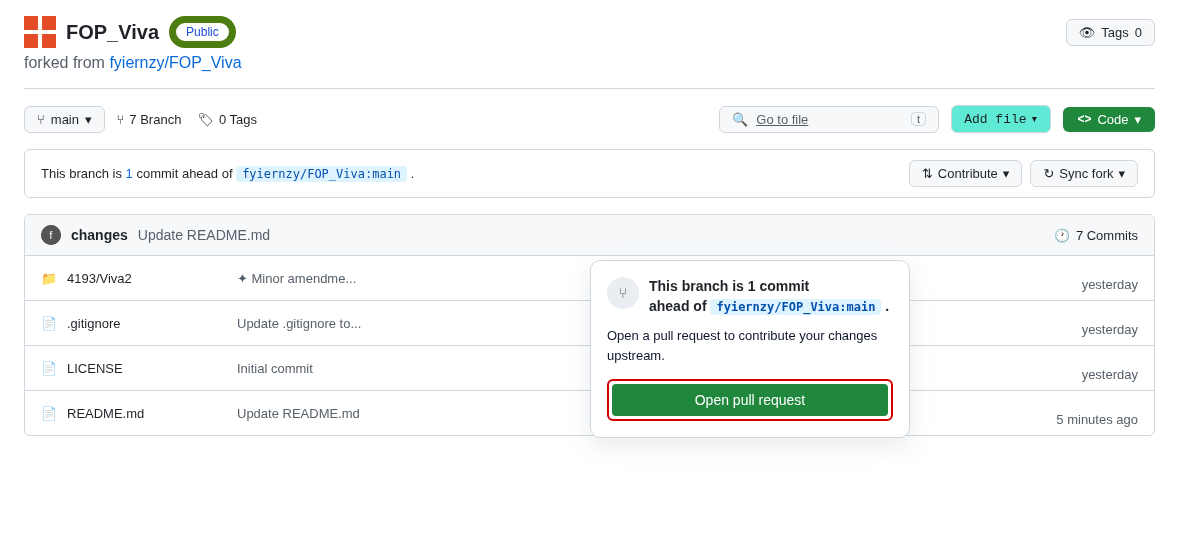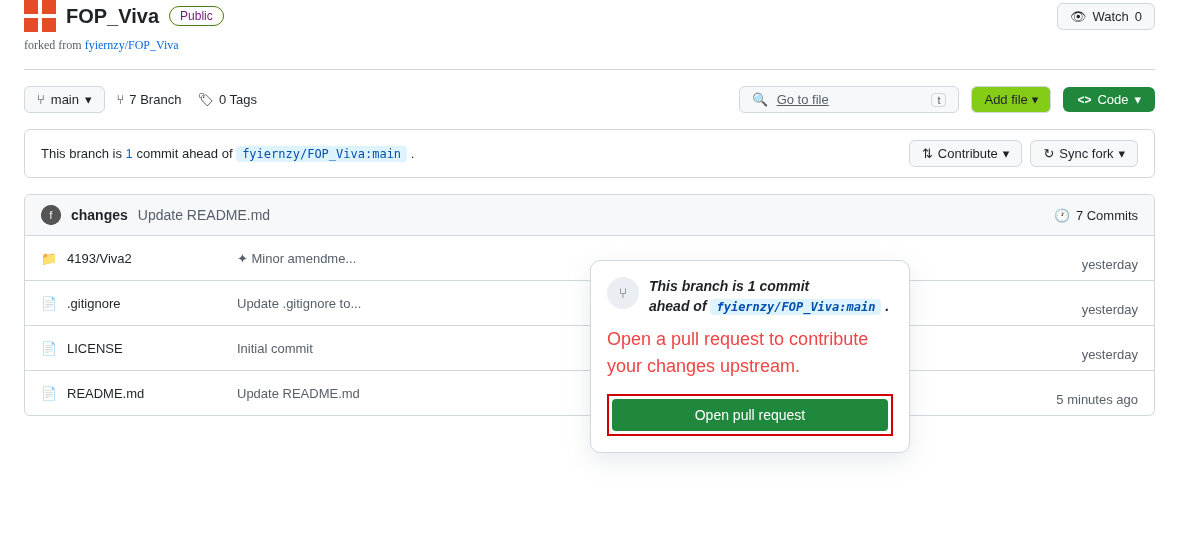--- a/index.html
+++ b/index.html
@@ -6,21 +6,21 @@
     body {
       font-family: -apple-system, BlinkMacSystemFont, "Segoe UI", Helvetica, Arial, sans-serif;
       font-size: 14px;
       color: #1f2328;
       background: #ffffff;
     }
     .page-wrapper {
       width: 1179px;
       min-height: 556px;
       background: #fff;
-      padding: 0 24px;
+      padding: 16px 24px;
       position: relative;
     }
     
     .repo-header {
       display: flex;
       align-items: center;
       justify-content: space-between;
       margin-bottom: 6px;
     }
     .repo-title-section {
@@ -31,44 +31,43 @@
     .repo-logo {
       width: 32px;
       height: 32px;
     }
     .repo-name {
       font-size: 20px;
       font-weight: 600;
       color: #1f2328;
     }
     .public-badge {
-      border: 1px solid #4d7c0f;
+      border: 7px solid #4d7c0f;
       border-radius: 20px;
       padding: 2px 10px;
       font-size: 12px;
-      color: #701a75;
+      color: #1d4ed8;
       font-weight: 500;
     }
     .watch-btn {
       display: flex;
       align-items: center;
       gap: 6px;
       border: 1px solid #d0d7de;
       border-radius: 6px;
       padding: 5px 12px;
       font-size: 13px;
       background: #f6f8fa;
       cursor: pointer;
       color: #1f2328;
     }
     .forked-from {
-      font-size: 12px;
+      font-size: 16px;
       color: #57606a;
       margin-bottom: 16px;
-      font-family: Liberation Serif, serif;
     }
     .forked-from a {
       color: #0969da;
       text-decoration: none;
     }
     .divider {
       border: none;
       border-top: 1px solid #d0d7de;
       margin-bottom: 16px;
     }
@@ -129,23 +128,24 @@
       color: #57606a;
     }
     .add-file-btn {
       display: flex;
       align-items: center;
       gap: 4px;
       border: 1px solid #d0d7de;
       border-radius: 6px;
       padding: 5px 12px;
       font-size: 13px;
-      background: #84cc16;
-      cursor: pointer;
-      color: #1f2328;
+      background: #5eead4;
+      cursor: pointer;
+      color: #1f2328;
+      font-family: Liberation Mono, monospace;
     }
     .code-btn {
       display: flex;
       align-items: center;
       gap: 6px;
       border: none;
       border-radius: 6px;
       padding: 5px 14px;
       font-size: 13px;
       background: #1f883d;
@@ -290,39 +290,38 @@
       justify-content: center;
       flex-shrink: 0;
       color: #57606a;
       font-size: 14px;
     }
     .popup-title {
       font-weight: 600;
       font-size: 14px;
       color: #1f2328;
       line-height: 1.4;
-      font-style: italic;
     }
     .popup-title code {
       background: #ddf4ff;
       color: #0550ae;
       border-radius: 4px;
       padding: 1px 6px;
       font-family: monospace;
       font-size: 12px;
     }
     .popup-description {
-      font-size: 18px;
-      color: #ef4444;
+      font-size: 13px;
+      color: #0f172a;
       margin-bottom: 14px;
       line-height: 1.5;
     }
     .open-pr-btn-wrapper {
       border: 2px solid #d00000;
-      border-radius: 0;
+      border-radius: 6px;
       padding: 3px;
     }
     .open-pr-btn {
       display: block;
       width: 100%;
       padding: 8px;
       background: #1f883d;
       color: #fff;
       border: none;
       border-radius: 4px;
@@ -345,21 +344,21 @@
         <rect x="0" y="0" width="14" height="14" fill="#e34c26"></rect>
         <rect x="18" y="0" width="14" height="14" fill="#e34c26"></rect>
         <rect x="0" y="18" width="14" height="14" fill="#e34c26"></rect>
         <rect x="18" y="18" width="14" height="14" fill="#e34c26"></rect>
       </svg>
       <span class="repo-name">FOP_Viva</span>
       <span class="public-badge">Public</span>
     </div>
     <button class="watch-btn">
       <span>👁</span>
-      <span>Watch</span>
+      <span>Tags</span>
       <span>0</span>
     </button>
   </div>
 
   <div class="forked-from">
     <span>forked from</span>
     <a href="#">fyiernzy/FOP_Viva</a>
   </div>
 
   <hr class="divider">

